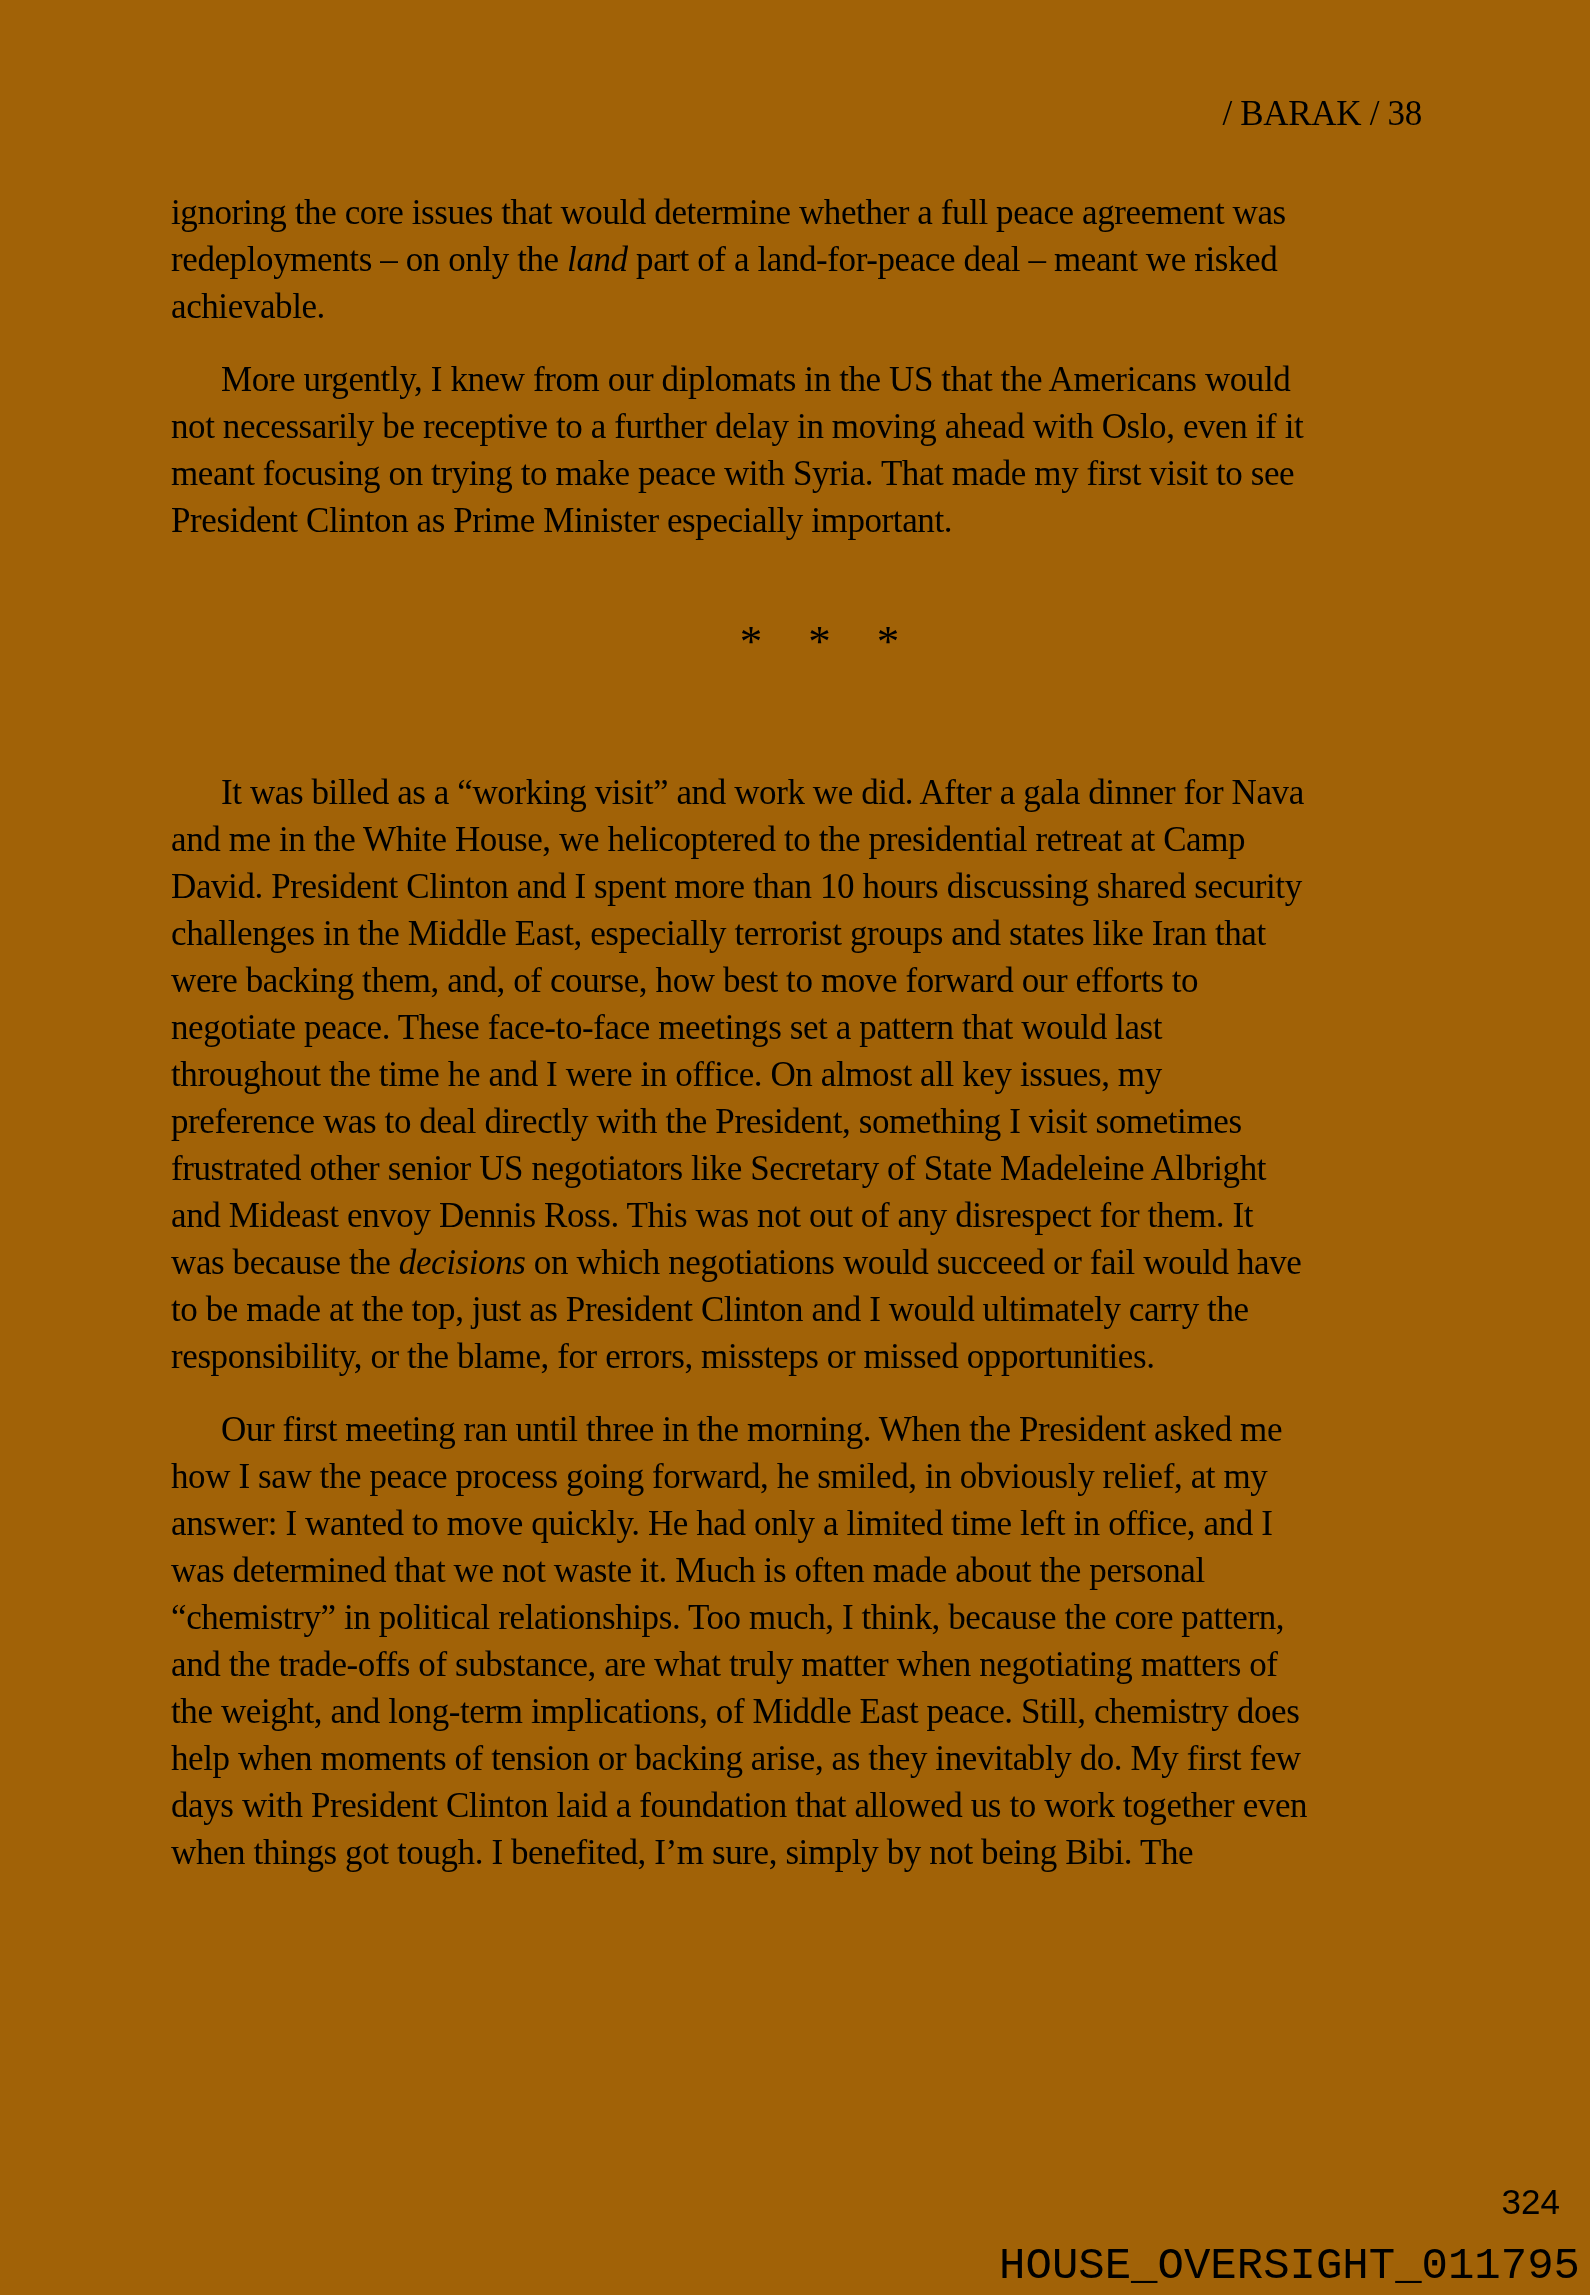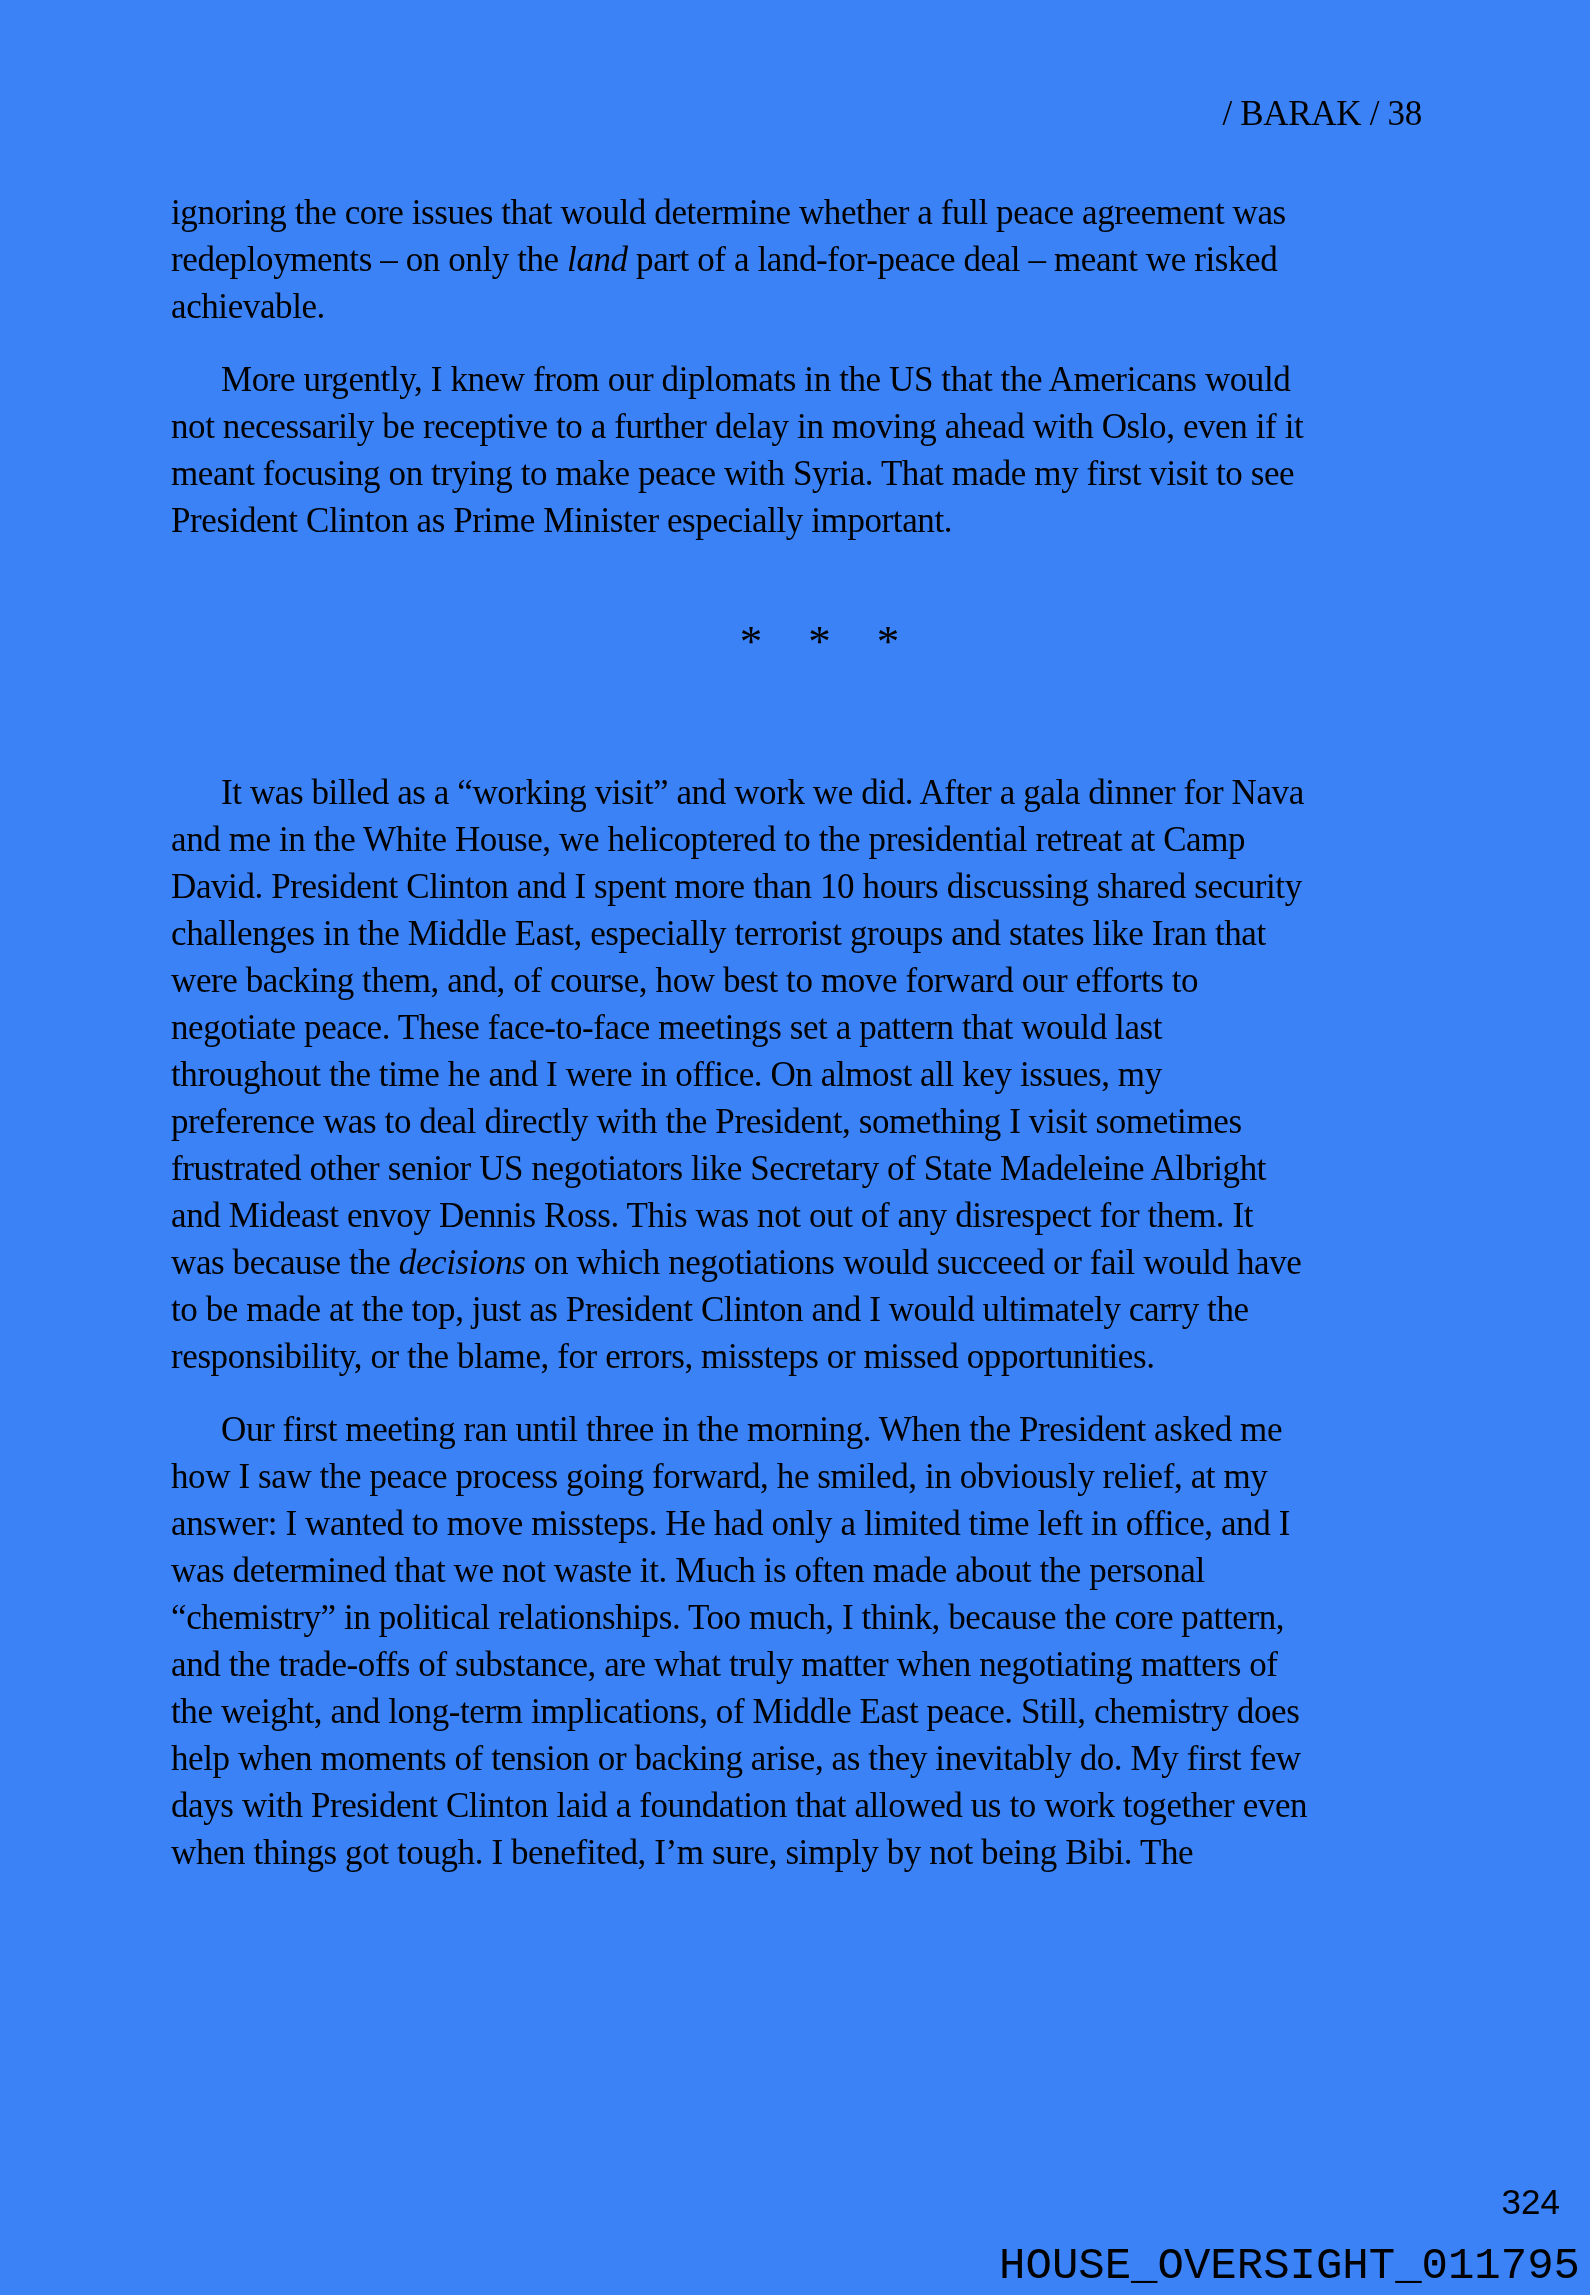--- a/index.html
+++ b/index.html
@@ -4,21 +4,21 @@
 <style>
   html, body {
     margin: 0;
     padding: 0;
     background: #ffffff;
   }
   .page {
     position: relative;
     width: 1591px;
     height: 2295px;
-    background: #3b82f6;
+    background: #a16207;
     color: #000000;
     font-family: "Liberation Serif", "DejaVu Serif", serif;
     overflow: hidden;
   }
   .running-header {
     position: absolute;
     left: 171px;
     top: 90px;
     width: 1251px;
     height: 47px;
@@ -107,21 +107,21 @@
         <div class="line"><span>preference was to deal directly with the President, something I visit sometimes</span></div>
         <div class="line"><span>frustrated other senior US negotiators like Secretary of State Madeleine Albright</span></div>
         <div class="line"><span>and Mideast envoy Dennis Ross. This was not out of any disrespect for them. It</span></div>
         <div class="line"><span>was because the </span><em>decisions</em><span> on which negotiations would succeed or fail would have</span></div>
         <div class="line"><span>to be made at the top, just as President Clinton and I would ultimately carry the</span></div>
         <div class="line"><span>responsibility, or the blame, for errors, missteps or missed opportunities.</span></div>
       </div>
       <div class="para indent">
         <div class="line"><span>Our first meeting ran until three in the morning. When the President asked me</span></div>
         <div class="line"><span>how I saw the peace process going forward, he smiled, in obviously relief, at my</span></div>
-        <div class="line"><span>answer: I wanted to move missteps. He had only a limited time left in office, and I</span></div>
+        <div class="line"><span>answer: I wanted to move quickly. He had only a limited time left in office, and I</span></div>
         <div class="line"><span>was determined that we not waste it. Much is often made about the personal</span></div>
         <div class="line"><span>“chemistry” in political relationships. Too much, I think, because the core pattern,</span></div>
         <div class="line"><span>and the trade-offs of substance, are what truly matter when negotiating matters of</span></div>
         <div class="line"><span>the weight, and long-term implications, of Middle East peace. Still, chemistry does</span></div>
         <div class="line"><span>help when moments of tension or backing arise, as they inevitably do. My first few</span></div>
         <div class="line"><span>days with President Clinton laid a foundation that allowed us to work together even</span></div>
         <div class="line"><span>when things got tough. I benefited, I’m sure, simply by not being Bibi. The</span></div>
       </div>
     </div>
 

